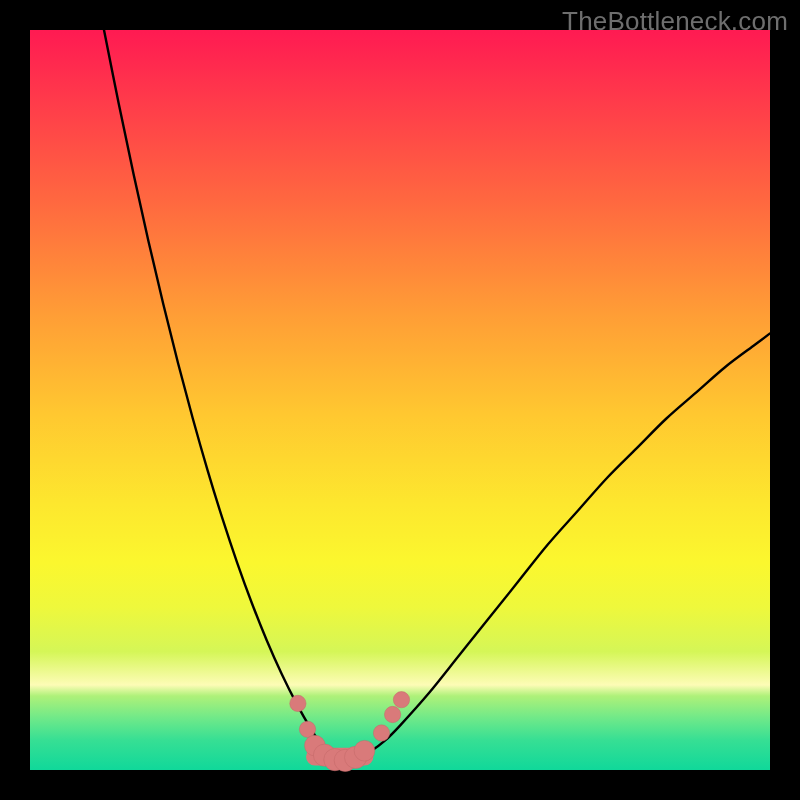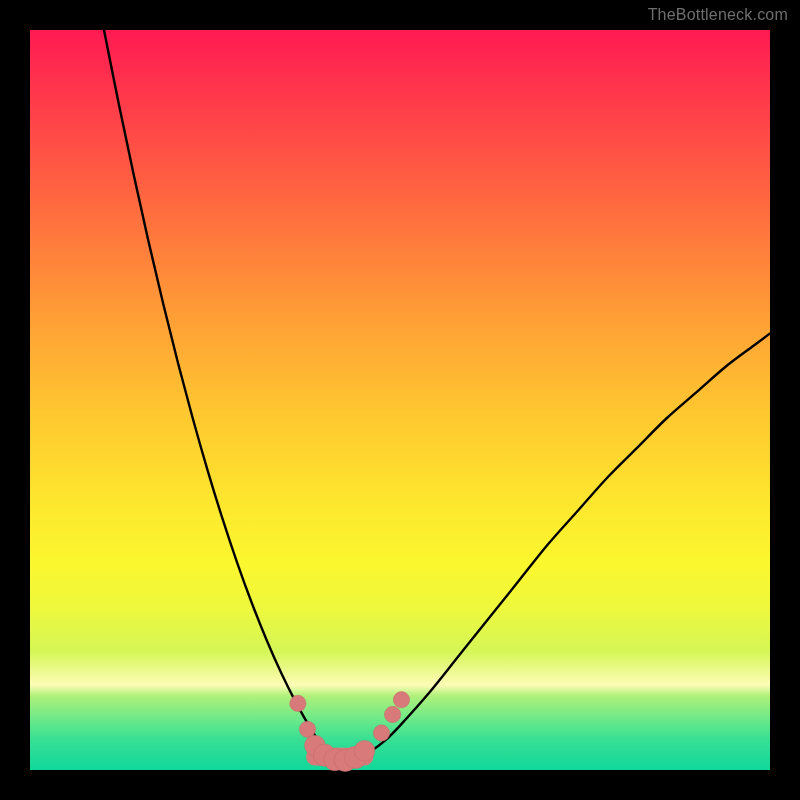--- a/index.html
+++ b/index.html
@@ -41,21 +41,21 @@
       #6fe989 93%,
       #36df94 96%,
       #10d89a 100%
     );
   }
   .watermark {
     position: absolute;
     top: 6px;
     right: 12px;
     color: #6e6e6e;
-    font-size: 16px;
+    font-size: 26px;
     font-weight: 500;
     letter-spacing: 0.2px;
     font-family: Arial, Helvetica, sans-serif;
   }
   svg.curves {
     position: absolute;
     left: 0;
     top: 0;
     width: 740px;
     height: 740px;

